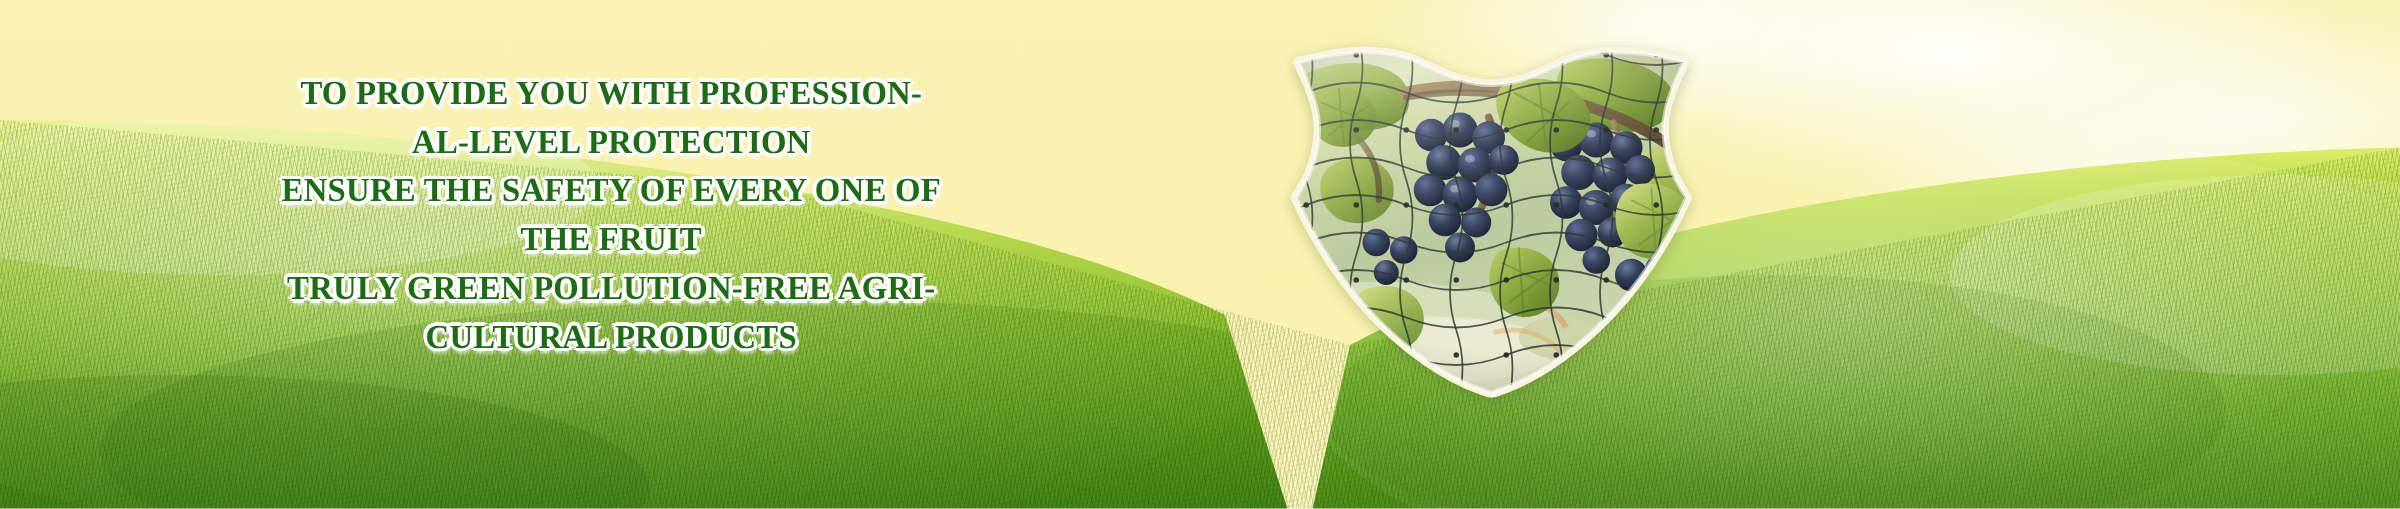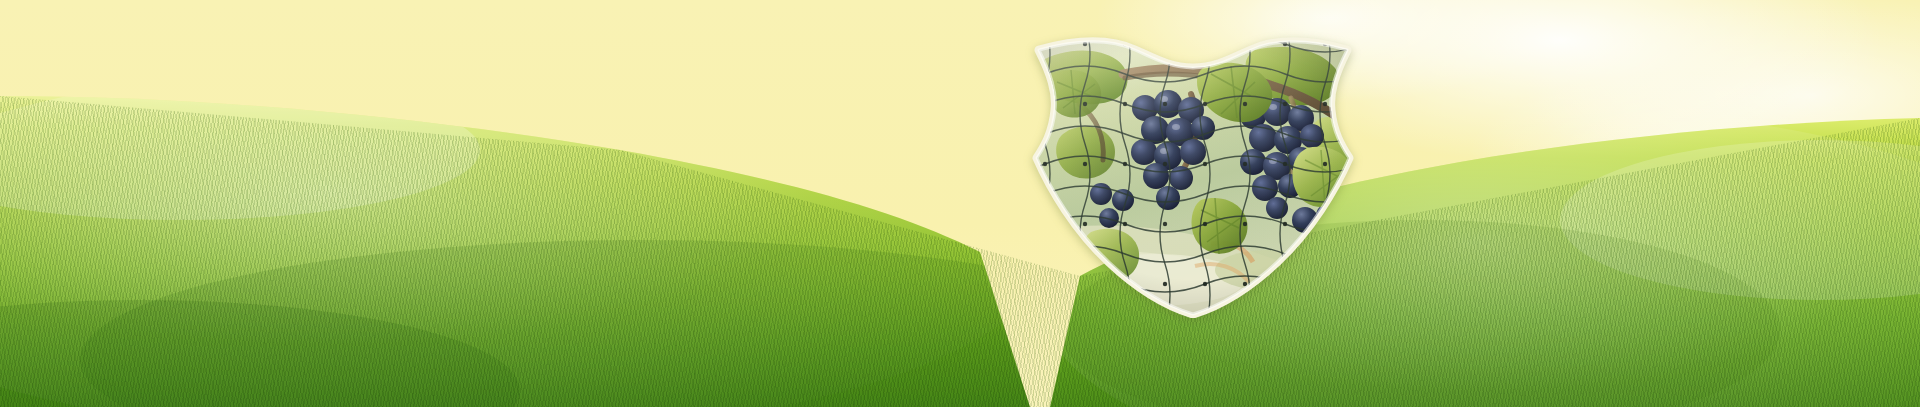--- a/index.html
+++ b/index.html
@@ -137,20 +137,28 @@
           <ellipse cx="430" cy="250" rx="620" ry="190" fill="url(#sheen)"></ellipse>
           <ellipse cx="180" cy="150" rx="300" ry="70" fill="#ffffff" opacity=".22"></ellipse>
           <ellipse cx="640" cy="360" rx="560" ry="120" fill="#2f6d10" opacity=".16"></ellipse>
           <ellipse cx="140" cy="390" rx="380" ry="90" fill="#2d6a0e" opacity=".18"></ellipse>
         </g>
       </g>
     </svg>
   </div>
   <div class="grass-tex" style="clip-path:polygon(0 96px, 620px 150px, 1080px 276px, 1920px 118px, 1920px 407px, 0 407px);"></div>
 
+  <div class="headline">
+    <span class="ln">TO PROVIDE YOU WITH PROFESSION-</span>
+    <span class="ln">AL-LEVEL PROTECTION</span>
+    <span class="ln">ENSURE THE SAFETY OF EVERY ONE OF</span>
+    <span class="ln">THE FRUIT</span>
+    <span class="ln">TRULY GREEN POLLUTION-FREE AGRI-</span>
+    <span class="ln">CULTURAL PRODUCTS</span>
+  </div>
 
   <div class="shield-wrap">
     <svg viewBox="0 0 376 284" xmlns="http://www.w3.org/2000/svg">
       <defs>
 
         <path id="shieldPath" d="M34,16
                  C 70,6 104,4 130,16
                  C 150,25 166,34 188,34
                  C 210,34 226,25 246,16
                  C 272,4 306,6 342,16

